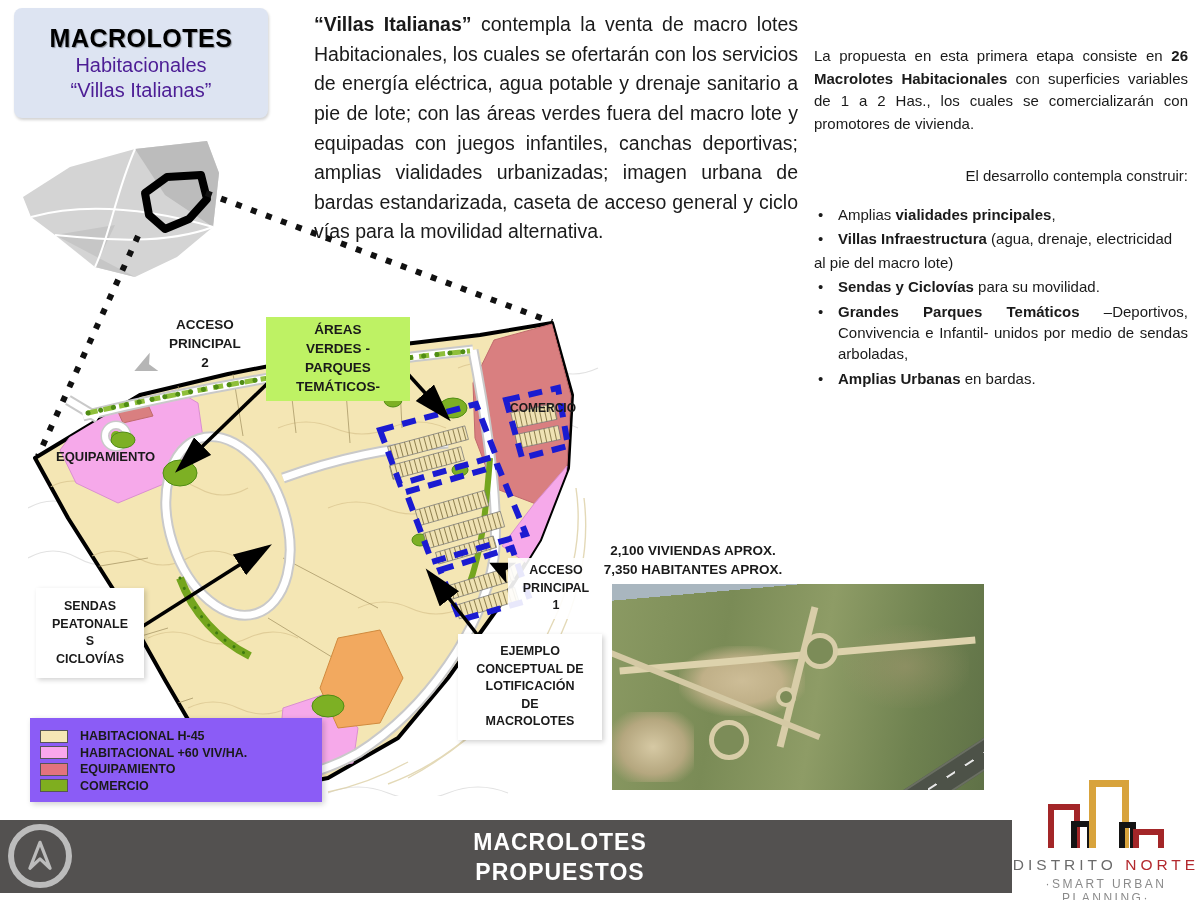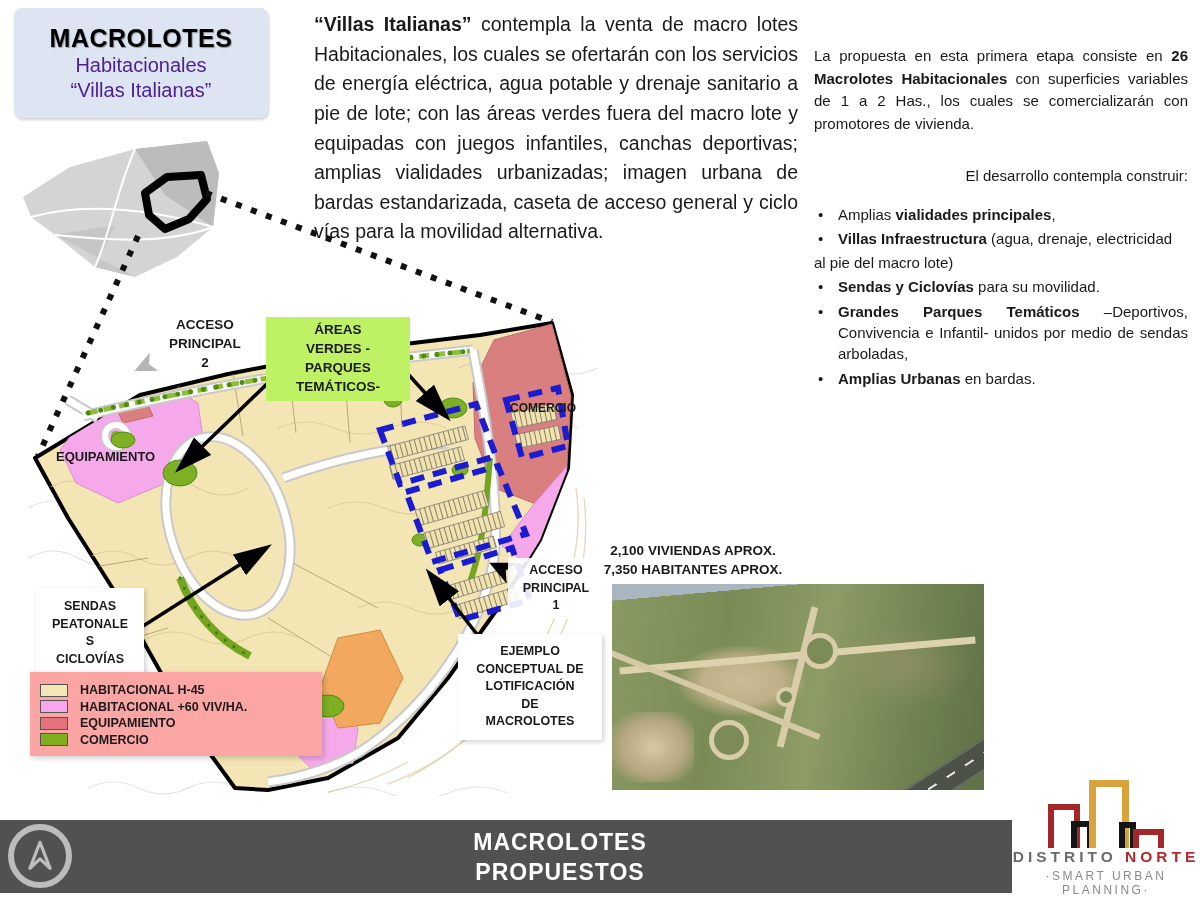--- a/index.html
+++ b/index.html
@@ -34,21 +34,21 @@
   .whitebox{background:#fff;box-shadow:2px 2px 5px rgba(0,0,0,.18);}
   .lbl-acceso2{left:140px;top:316px;width:130px;font-size:13.5px;}
   .box-areasverdes{left:266px;top:274px;width:140px;font-size:13.5px;padding:4px 2px;background:#bef264;margin-top:43px;}
   .lbl-comercio{left:497px;top:400px;width:92px;font-size:12px;}
   .lbl-equip{left:56px;top:448px;width:130px;font-size:13px;text-align:left;}
   .box-sendas{left:36px;top:588px;width:104px;font-size:12.5px;padding:10px 2px;}
   .box-acceso1{left:508px;top:558px;width:92px;font-size:12.5px;padding:4px 2px;background:rgba(255,255,255,.9);}
   .box-ejemplo{left:458px;top:634px;width:136px;font-size:12.5px;padding:9px 4px;}
 
   
-  .legend{left:30px;top:672px;width:272px;background:#fca5a5;padding:10px 10px 8px 10px;
+  .legend{left:30px;top:718px;width:272px;background:#8b5cf6;padding:10px 10px 8px 10px;
           box-shadow:2px 2px 6px rgba(0,0,0,.2);}
   .legend .row{display:flex;align-items:center;height:16.5px;}
   .legend .sw{width:26px;height:11px;border:1px solid #555;margin-right:12px;flex:none;}
   .legend .sw.none{visibility:hidden;}
   .legend .lab{font-size:12.5px;font-weight:bold;white-space:nowrap;}
 
   
   .stats{left:598px;top:542px;width:190px;font-size:13.5px;font-weight:bold;text-align:center;line-height:1.4;}
 
   
@@ -83,21 +83,21 @@
 
   
   .brand{left:1012px;top:758px;width:188px;height:142px;background:#fff;text-align:center;}
   .bldgs{display:flex;align-items:flex-end;justify-content:center;height:82px;margin-top:8px;}
   .bldg{box-sizing:border-box;border-style:solid;border-bottom:none;}
   .bldg.b1{width:32px;height:44px;border-width:6px;border-color:#a32628;}
   .bldg.b2{width:22px;height:27px;border-width:6px;border-color:#141414;margin-left:-9px;}
   .bldg.b3{width:40px;height:68px;border-width:7px;border-color:#d8a33c;margin-left:-4px;}
   .bldg.b4{width:17px;height:26px;border-width:6px;border-color:#141414;margin-left:-10px;}
   .bldg.b5{width:31px;height:19px;border-width:6px;border-color:#a32628;margin-left:-3px;}
-  .brand .nm{font-size:15.5px;letter-spacing:4px;margin-top:0;font-weight:700;}
+  .brand .nm{font-size:15.5px;letter-spacing:4px;margin-top:8px;font-weight:400;}
   .brand .nm .g{color:#6b6b6b;}
   .brand .nm .r{color:#b3292e;}
   .brand .tag{font-size:12px;letter-spacing:2.5px;color:#8a8a8a;margin-top:3px;}
 </style>
 </head>
 <body>
 
 <svg class="abs" style="left:15px;top:135px;" width="215" height="152" viewBox="0 0 215 152">
   <polygon points="8,62 55,32 120,14 192,6 204,38 198,92 162,122 120,142 80,132 40,100 16,82" fill="#d4d4d4" stroke="none"></polygon>
   <polygon points="120,14 192,6 204,38 198,92 150,60" fill="#bcbcbc"></polygon>

